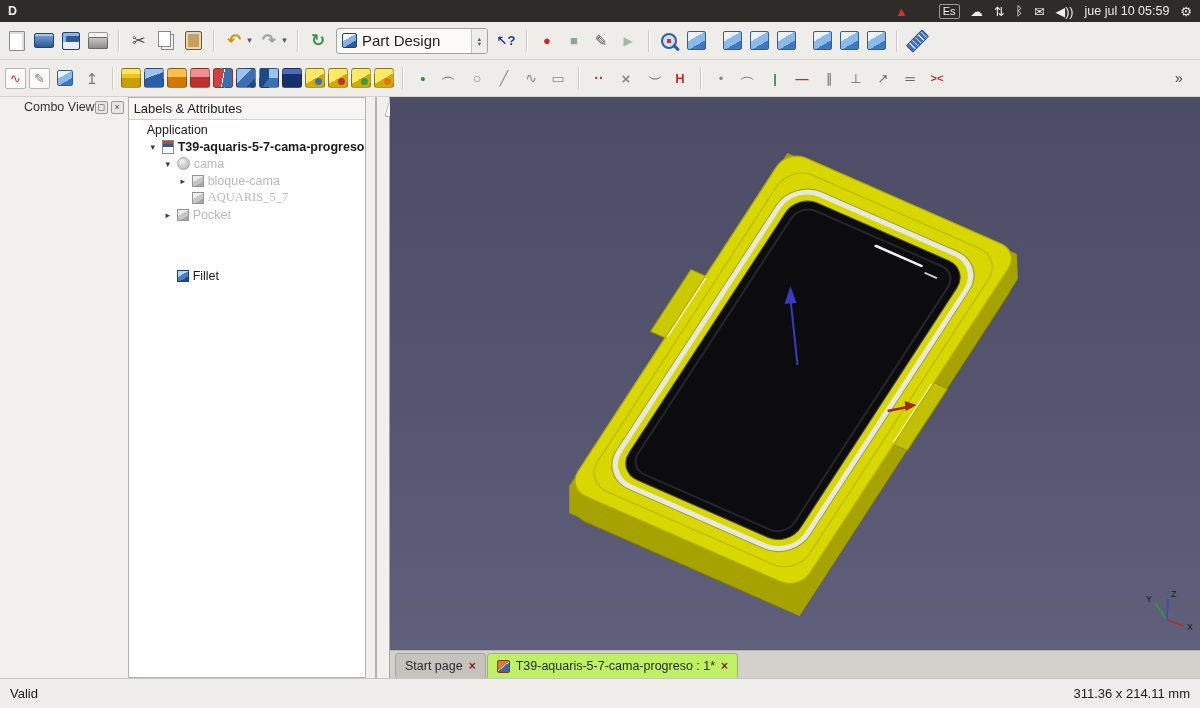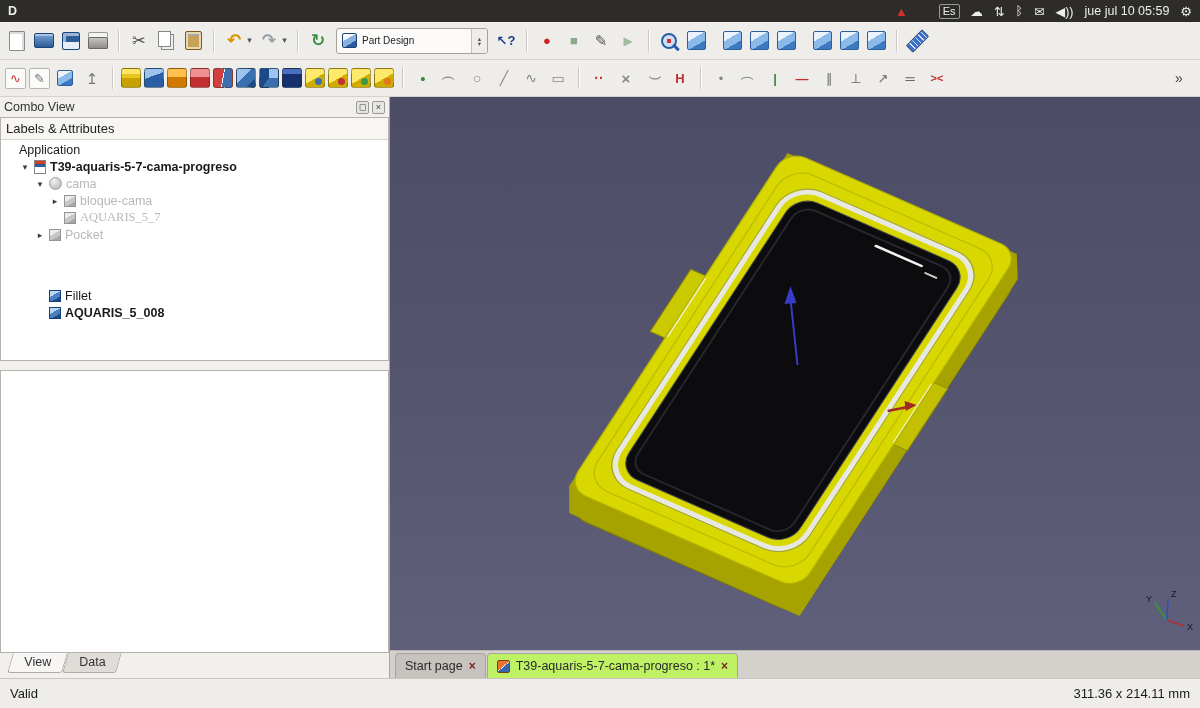--- a/index.html
+++ b/index.html
@@ -47,27 +47,27 @@
 .f-pat{background:linear-gradient(135deg,#9cc4ee 0 40%,#3a6fb0 40% 75%,#1c4a86 75%)}
 .f-pat2{background:conic-gradient(#9cc4ee 0 25%,#3a6fb0 25% 60%,#1c4a86 60%)}
 .f-mt{background:linear-gradient(180deg,#4a6fc0 0 30%,#16306e 30%)}
 .f-fil,.f-cha,.f-dra,.f-thi{background:linear-gradient(150deg,#ffe96a 0 52%,#d0ac00 52%);position:relative}
 .f-fil::after,.f-cha::after,.f-dra::after,.f-thi::after{content:"";position:absolute;width:7px;height:7px;border-radius:50%;right:2px;bottom:2px}
 .f-fil::after{background:#3a6fb0}.f-cha::after{background:#c03030}.f-dra::after{background:#3a9a4a}.f-thi::after{background:#e07818}
 .rot90{transform:rotate(90deg)}
 .rotm90{transform:rotate(-90deg)}
 .wbcombo{display:flex;align-items:center;height:26px;min-width:152px;background:#fcfbfa;border:1px solid #a5a29d;border-radius:3px;margin:0 6px;padding:0 0 0 5px;gap:5px;flex:0 0 auto}
 .wbicon{width:15px;height:15px;border-radius:2px;background:linear-gradient(150deg,#f4f8fc 0 35%,#88b0e0 35% 68%,#2d5c9e 68%);border:1px solid #1d4478}
-.wbtext{font-size:10px;flex:1;white-space:nowrap}
+.wbtext{font-size:15px;flex:1;white-space:nowrap}
 .spin{display:flex;flex-direction:column;align-items:center;justify-content:center;border-left:1px solid #c5c2bd;height:100%;width:16px;background:#efedea;border-radius:0 2px 2px 0}
 .spin i{font-style:normal;font-size:6.5px;line-height:5px;color:#555}
 
 
 .main{flex:1;display:flex;min-height:0}
-.combo{width:390px;flex:0 0 390px;background:#f2f0ed;border-right:1px solid #a8a5a0;display:flex;flex-direction:column;padding:0 0}
+.combo{width:390px;flex:0 0 390px;background:#f2f0ed;border-right:1px solid #a8a5a0;display:flex;flex-direction:row;padding:0 20px}
 .ctitle{height:20px;display:flex;align-items:center;font-size:12.5px;color:#333;padding:0 4px;flex:0 0 auto}
 .wbtns{margin-left:auto;display:flex;gap:3px}
 .wbtn{width:13px;height:13px;border:1px solid #999;background:#e8e6e2;font-size:9px;line-height:11px;text-align:center;color:#444;border-radius:2px}
 .ctabs{display:flex;align-items:flex-end;gap:1px;padding:2px 2px 0;flex:0 0 26px}
 .ptab{padding:3px 13px 4px;font-size:13px;border:1px solid #b5b2ad;border-bottom:none;border-radius:4px 4px 0 0;background:#d9d6d1;color:#333}
 .ptab.active{background:#f7f6f4}
 .treebox{border:1px solid #b5b2ad;background:#fff;flex:0 0 auto;display:flex;flex-direction:column}
 .thead{height:22px;line-height:21px;padding:0 5px;border-bottom:1px solid #d5d2cd;background:#f7f6f3;font-size:13px;color:#222;flex:0 0 auto}
 .tbody{height:220px;overflow:hidden;padding-top:1px}
 .trow{display:flex;align-items:center;height:17px;font-size:12.5px;color:#1a1a1a;gap:4px;white-space:nowrap}
@@ -257,25 +257,20 @@
             <div class="trow disabled" style="padding-left: 34px;">
               <span class="exp">▸</span>
               <span class="ti cube-gray"></span>
               <span>Pocket</span>
             </div>
             <div class="trow" style="padding-left: 34px; margin-top: 44px;">
               <span class="exp"></span>
               <span class="ti cube-blue"></span>
               <span>Fillet</span>
             </div>
-            <div class="trow bold" style="padding-left: 34px;">
-              <span class="exp"></span>
-              <span class="ti cube-blue"></span>
-              <span>AQUARIS_5_008</span>
-            </div>
           </div>
       </div>
       <div class="splitter"></div>
       <div class="propbox">
         <div class="pbody"></div>
       </div>
       <div class="vtabs">
         <span class="vtab active"><span>View</span></span>
         <span class="vtab"><span>Data</span></span>
       </div>

